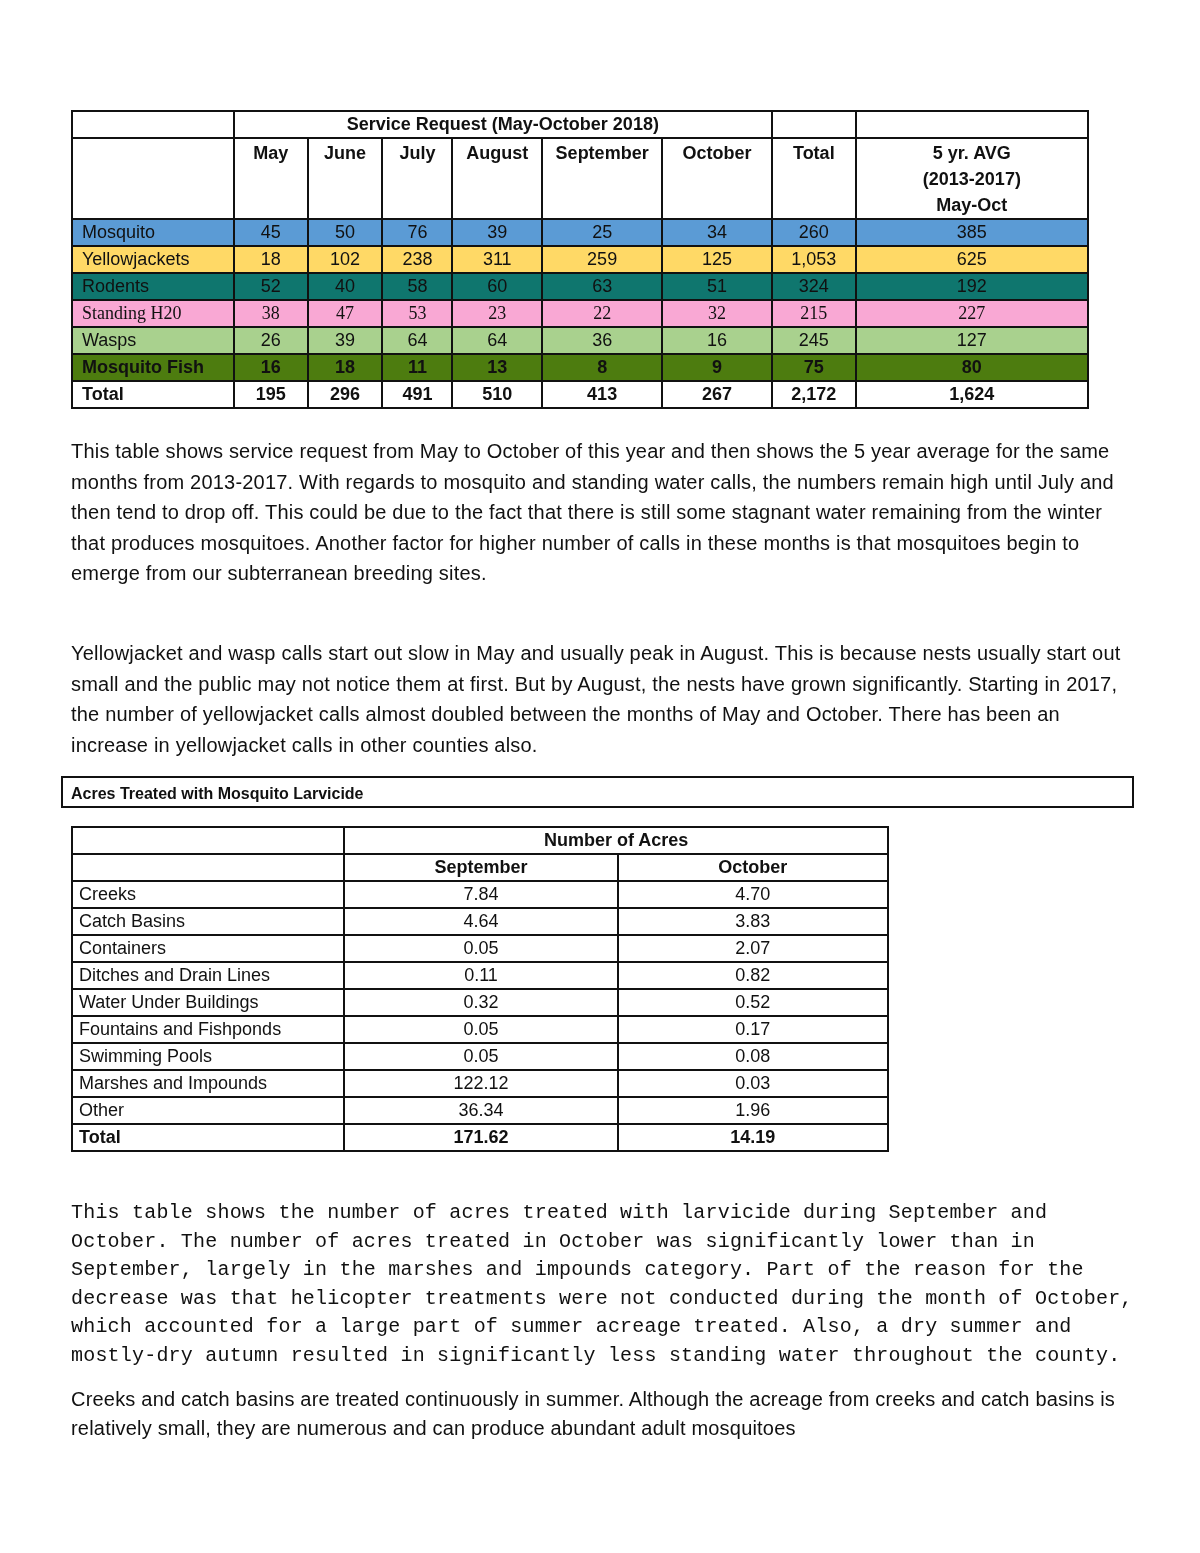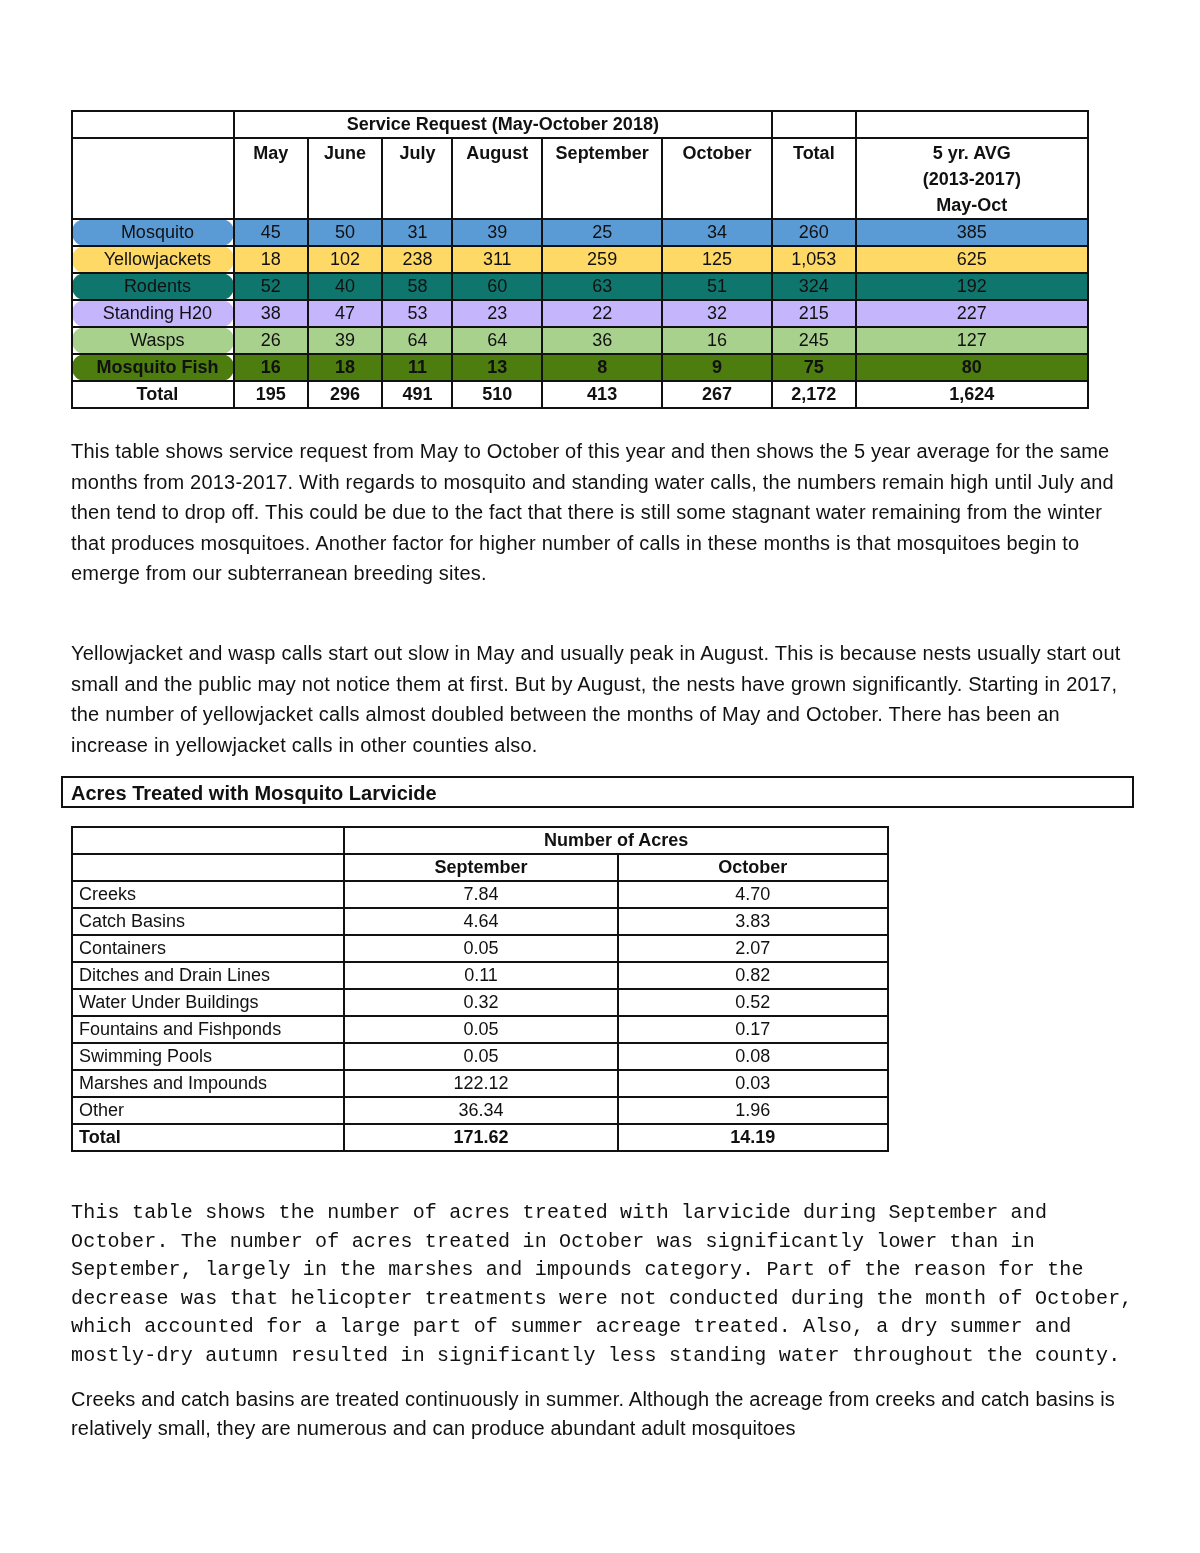--- a/index.html
+++ b/index.html
@@ -17,32 +17,32 @@
   #svc-table col.c3 { width: 70px; }
   #svc-table col.c4 { width: 90px; }
   #svc-table col.c5 { width: 120px; }
   #svc-table col.c6 { width: 110px; }
   #svc-table col.c7 { width: 84px; }
   #svc-table col.c8 { width: 233px; }
   #svc-table th { font-weight: bold; text-align: center; vertical-align: top; }
   #svc-table .title-row th { height: 25px; line-height: 25px; }
   #svc-table .head-row th { height: 78px; line-height: 26px; padding-top: 1px; }
   #svc-table td { height: 25px; line-height: 25px; text-align: center; }
-  #svc-table td.label { text-align: center; padding-left: 9px; border-radius: 13px; }
+  #svc-table td.label { text-align: left; padding-left: 9px; }
   #svc-table tr.total td { font-weight: bold; background: #fff; }
 
   .para { position: absolute; left: 71px; width: 1070px; font-size: 20px;
           line-height: 30.5px; letter-spacing: 0.2px; margin: 0; color: #111; }
   #p1 { top: 436px; }
   #p2 { top: 638px; }
   #p3 { top: 1199px; line-height: 28.6px; font-family: Liberation Mono, monospace; }
   #p4 { top: 1385px; line-height: 29px; }
 
   #acres-caption { position: absolute; left: 61px; top: 776px; width: 1070px; height: 32px;
-                   border: 2px solid #111; font-weight: bold; font-size: 20px; line-height: 31px;
+                   border: 2px solid #111; font-weight: bold; font-size: 16px; line-height: 31px;
                    padding-left: 8px; box-sizing: border-box; width: 1073px;
                    font-family: "Liberation Sans Narrow", "Liberation Sans", sans-serif; }
 
   #acres-table { position: absolute; left: 71px; top: 826px; width: 818px; font-size: 18px;
                  font-family: "Liberation Sans Narrow", "Liberation Sans", sans-serif; }
   #acres-table col.a0 { width: 305px; }
   #acres-table col.a1 { width: 306px; }
   #acres-table col.a2 { width: 307px; }
   #acres-table th { height: 25px; line-height: 25px; font-weight: bold; text-align: center; }
   #acres-table td { height: 25px; line-height: 25px; text-align: center; }
@@ -85,21 +85,21 @@
         <div>(2013-2017)</div>
         <div>May-Oct</div>
       </th>
     </tr>
   </thead>
   <tbody id="svc-body">
       <tr style="background: rgb(91, 155, 213);">
         <td class="label">Mosquito</td>
         <td>45</td>
         <td>50</td>
-        <td>31</td>
+        <td>76</td>
         <td>39</td>
         <td>25</td>
         <td>34</td>
         <td>260</td>
         <td>385</td>
       </tr>
       <tr style="background: rgb(255, 217, 102);">
         <td class="label">Yellowjackets</td>
         <td>18</td>
         <td>102</td>
@@ -114,21 +114,21 @@
         <td class="label">Rodents</td>
         <td>52</td>
         <td>40</td>
         <td>58</td>
         <td>60</td>
         <td>63</td>
         <td>51</td>
         <td>324</td>
         <td>192</td>
       </tr>
-      <tr style="background: #c4b5fd;">
+      <tr style="background: #f9a8d4; font-family: Liberation Serif, serif;">
         <td class="label">Standing H20</td>
         <td>38</td>
         <td>47</td>
         <td>53</td>
         <td>23</td>
         <td>22</td>
         <td>32</td>
         <td>215</td>
         <td>227</td>
       </tr>

